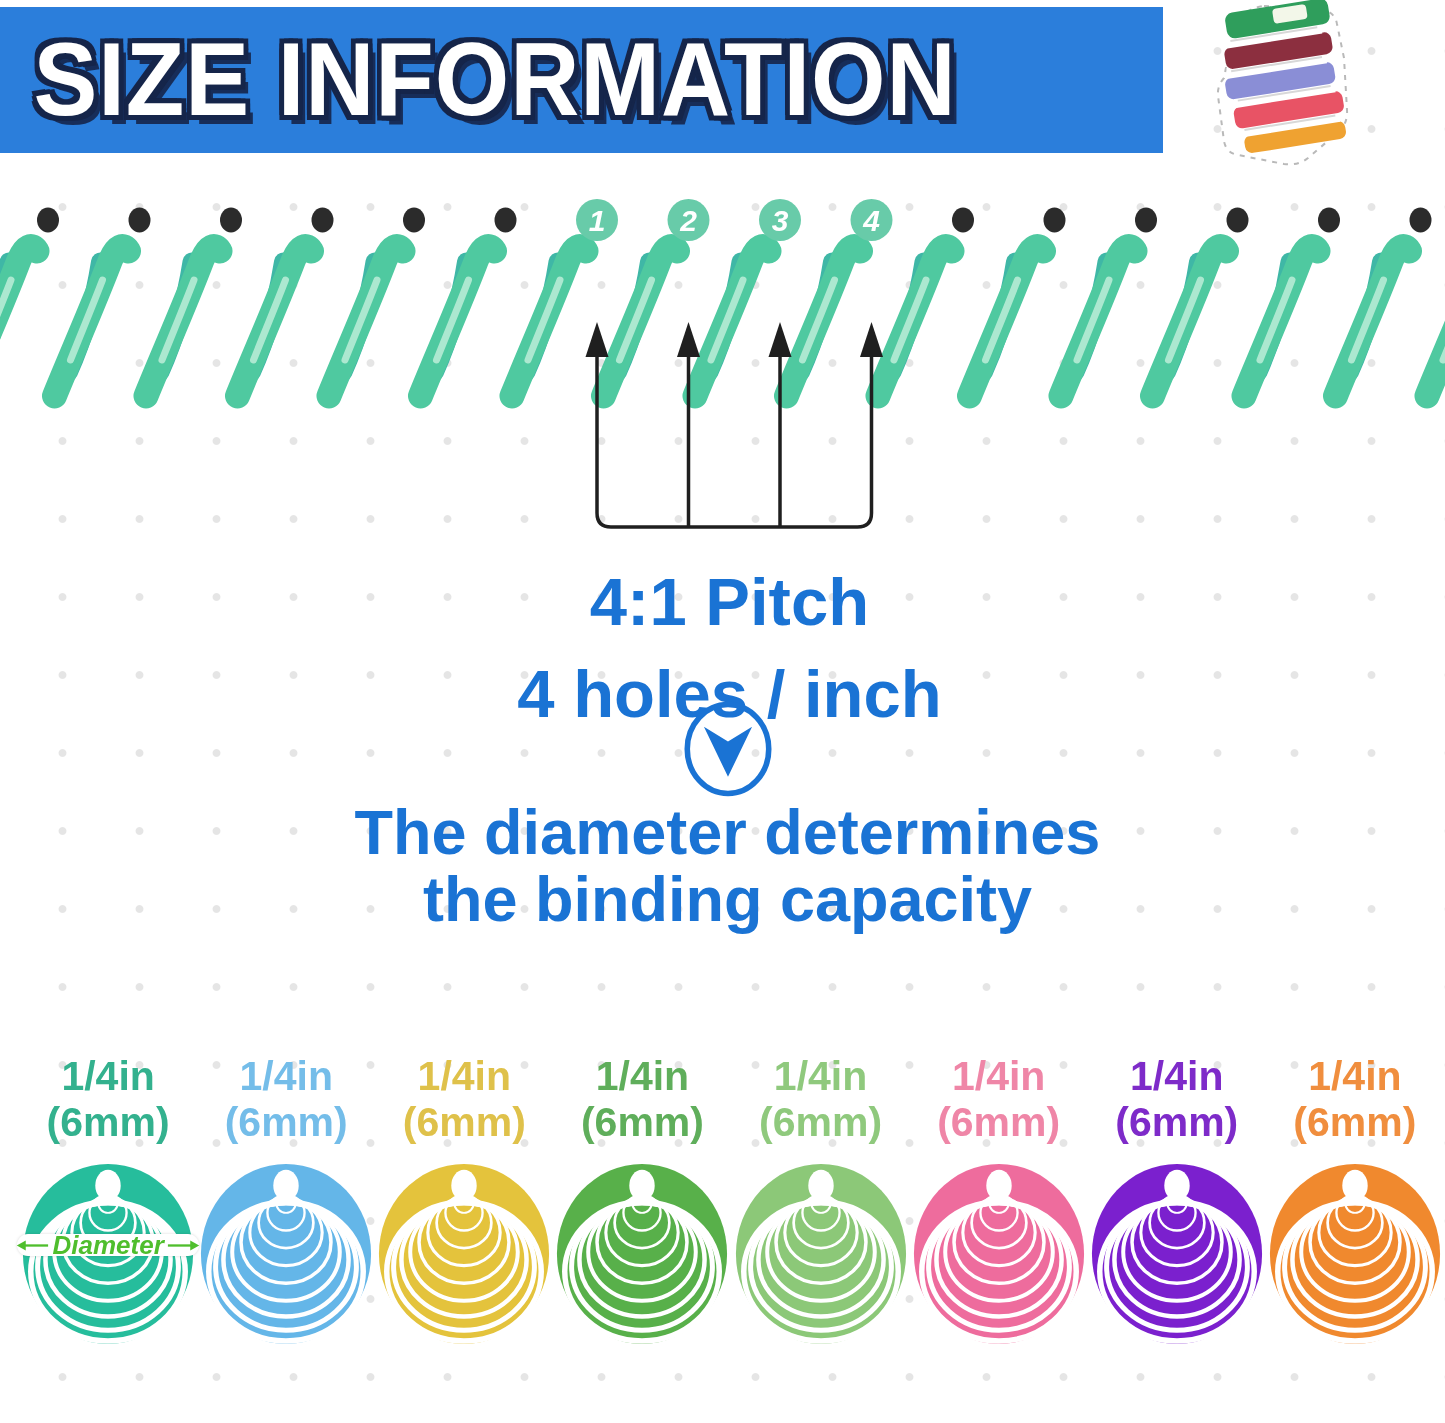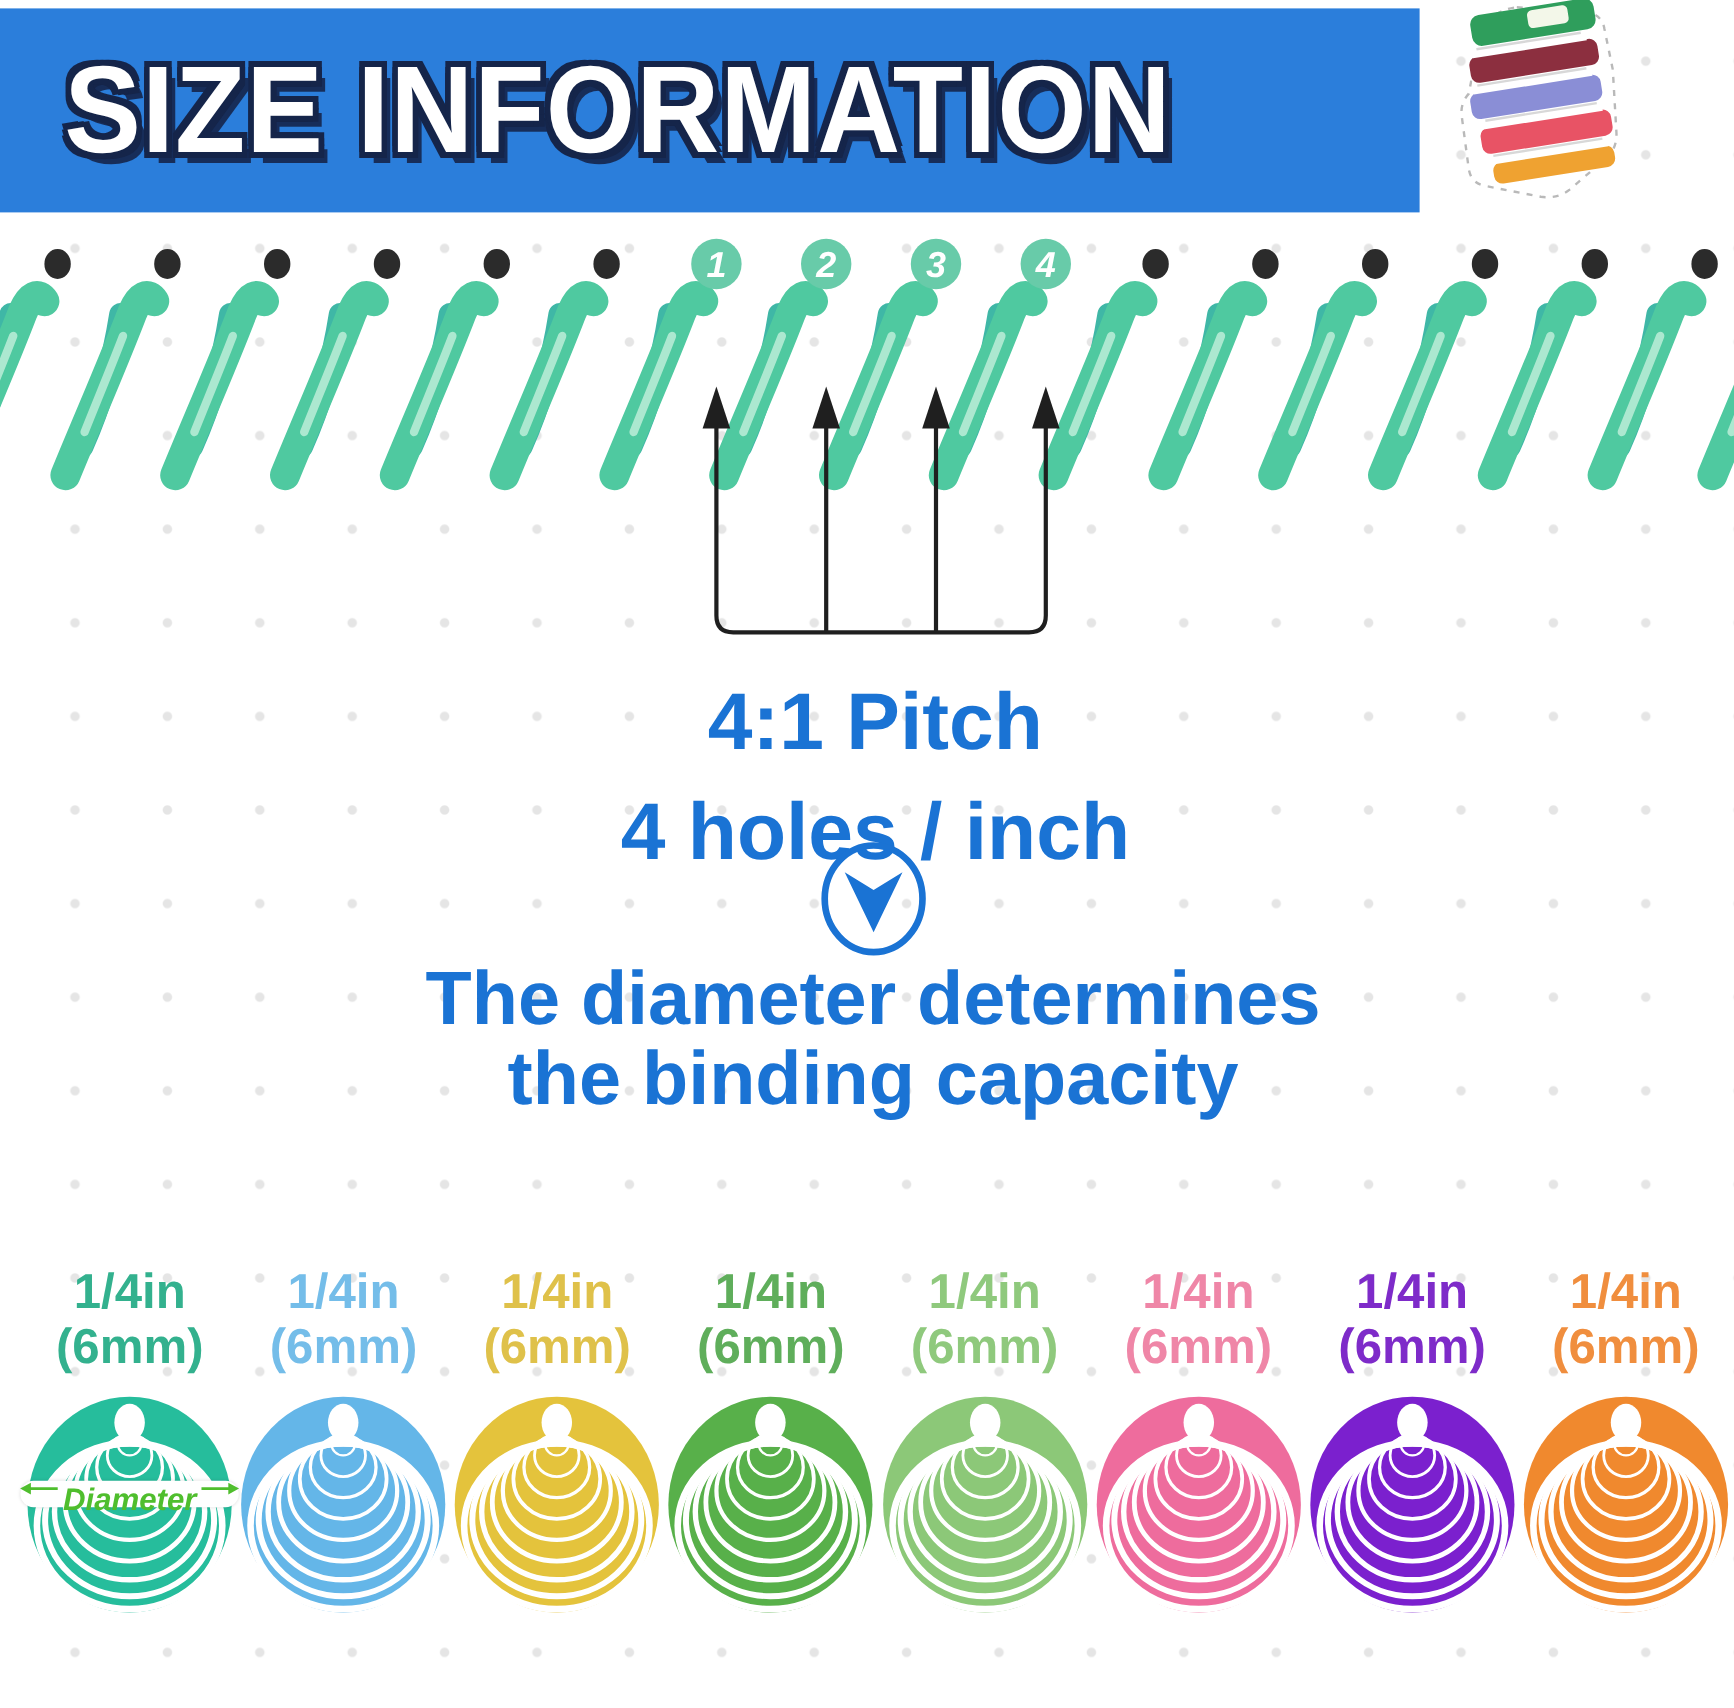--- a/index.html
+++ b/index.html
@@ -3,21 +3,21 @@
 <meta charset="utf-8">
 <style>
   html,body{margin:0;padding:0;background:#fff;}
   .page{
     position:relative;width:1445px;height:1423px;overflow:hidden;
     font-family:"Liberation Sans",sans-serif;
     background-color:#ffffff;
     background-image:radial-gradient(circle,#e5e5e5 3.4px,rgba(255,255,255,0) 4.4px);
     background-size:77px 78px;background-position:24px 12px;
   }
-  .banner{position:absolute;left:0;top:7px;width:1163px;height:170px;background:#2B7EDB;display:flex;align-items:center;padding-left:20px;}
+  .banner{position:absolute;left:0;top:7px;width:1163px;height:146px;background:#2B7EDB;display:flex;align-items:center;}
   .banner h1{
     margin:0;padding-left:36px;font-size:103px;font-weight:bold;color:#ffffff;white-space:nowrap;
     transform:scaleX(.93);transform-origin:left center;letter-spacing:1px;
     text-shadow:-5px -5px 0 #15254A,5px -5px 0 #15254A,-5px 5px 0 #15254A,5px 5px 0 #15254A,
                 -5px 0 0 #15254A,5px 0 0 #15254A,0 -5px 0 #15254A,0 5px 0 #15254A,
                 8px 9px 0 rgba(21,37,74,.9);
   }
   .books{position:absolute;left:1203px;top:0;width:152px;height:172px;}
   .strip{position:absolute;left:0;top:0;width:1445px;height:545px;}
   .pitch{position:absolute;left:0;top:556px;width:100%;text-align:center;transform:translateX(7px);
@@ -26,21 +26,21 @@
   .capacity{position:absolute;left:0;top:799px;width:100%;text-align:center;transform:translateX(5px);
             color:#1A73D4;font-weight:bold;font-size:63px;line-height:67px;}
   .sizes{position:absolute;left:0;top:1053px;width:1445px;display:flex;justify-content:space-evenly;
          padding-left:18px;box-sizing:border-box;}
   .size-item{width:176px;display:flex;flex-direction:column;align-items:center;}
   .size-label{text-align:center;font-weight:bold;font-size:41px;line-height:46px;}
   .size-label span{display:block;}
   .coil-wrap{position:relative;width:176px;margin-top:10px;}
   svg.coil{display:block;width:176px;height:192px;}
   .pill{position:absolute;left:-3px;right:-3px;top:79px;height:22px;background:#ffffff;border-radius:19px;
-        display:flex;justify-content:center;gap:3px;
+        display:flex;align-items:center;justify-content:center;gap:3px;
         color:#4FBE2D;font-weight:bold;font-style:italic;font-size:26px;
         box-shadow:0 0 3px rgba(0,0,0,.15);}
   .arr{width:34px;height:13px;flex:0 0 auto;}
   .arr.right{transform:scaleX(-1);}
 </style>
 </head>
 <body>
 
 <div class="page">
 

